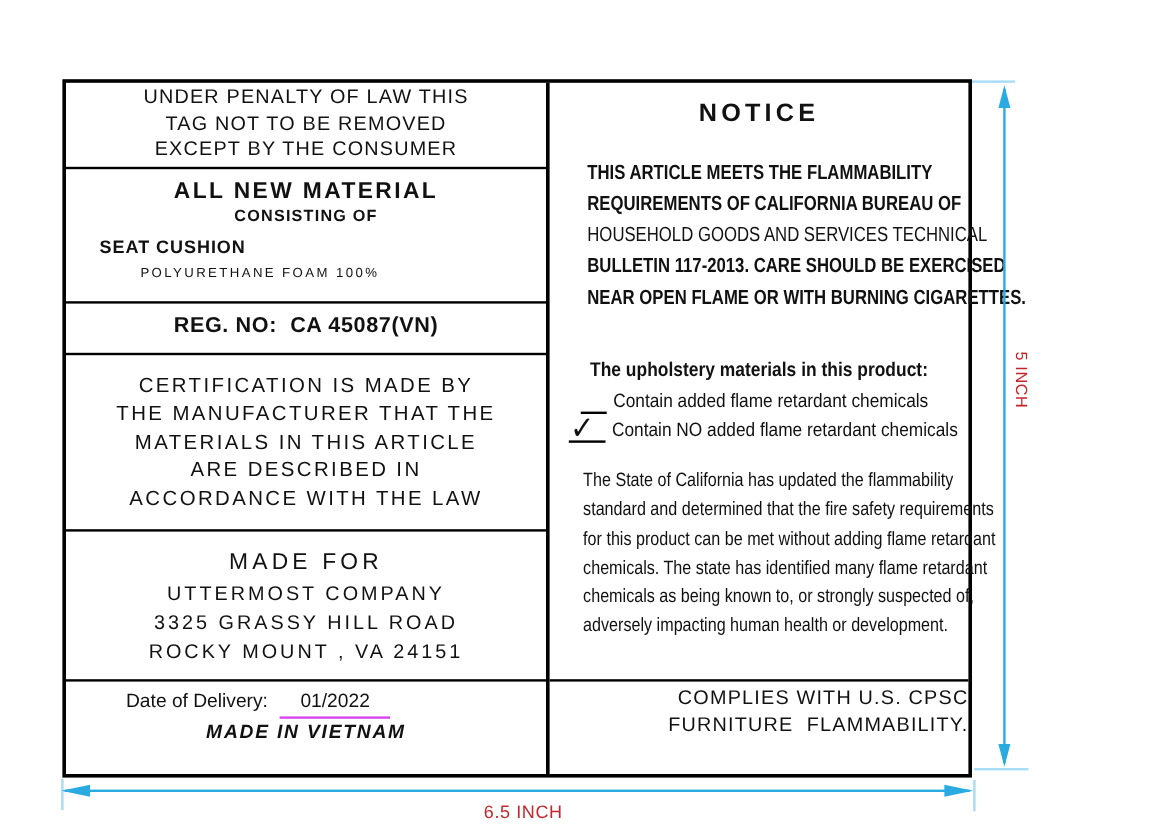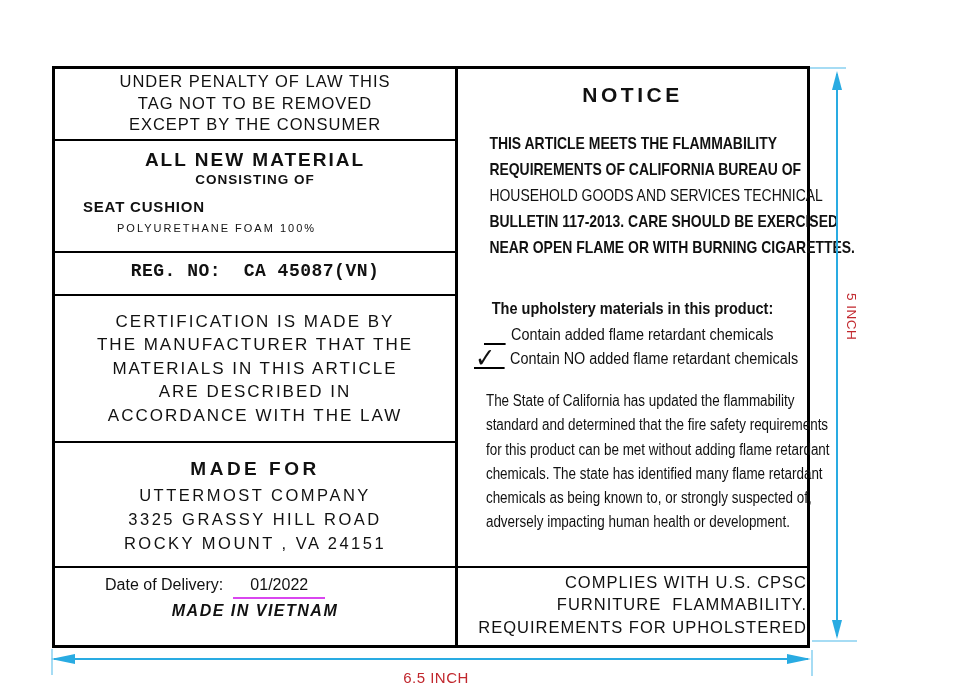--- a/index.html
+++ b/index.html
@@ -18,21 +18,21 @@
     border:3px solid #000;display:flex;background:#fff;}
   .col{display:flex;flex-direction:column;height:100%;}
   .col-left{width:403px;border-right:3px solid #000;}
   .col-right{flex:1;}
   .sec{position:relative;border-bottom:2px solid #000;flex:none;}
   .sec:last-child{border-bottom:none;flex:1;}
 
   
   .sec-penalty{height:72px;}
   .sec-material{height:112px;}
-  .sec-regno{height:43px;font-family:Liberation Mono, monospace;}
+  .sec-regno{height:43px;}
   .sec-cert{height:147px;}
   .sec-madefor{height:125px;}
   
   .sec-notice{height:499px;}
 
   .abs{position:absolute;left:0;right:0;}
   .ctr{text-align:center;}
   .ln{white-space:pre;}
 
   
@@ -46,21 +46,21 @@
   .material{top:81px;left:62px;right:auto;font-size:11px;letter-spacing:2px;}
 
   
   .regno{top:8px;font-size:18px;font-weight:700;letter-spacing:.5px;white-space:pre;}
 
   
   .cert{top:14px;}
   .cert .ln{font-size:17px;line-height:23.4px;letter-spacing:2px;text-align:center;}
 
   
-  .madefor-h{top:15px;font-size:19px;font-weight:700;letter-spacing:3.5px;}
+  .madefor-h{top:15px;font-size:19px;font-weight:400;letter-spacing:3.5px;}
   .addr{top:40px;}
   .addr .ln{font-size:16.5px;line-height:24px;letter-spacing:2.5px;text-align:center;}
 
   
   .dateline{top:8px;left:50px;right:auto;font-size:16px;}
   .du{display:inline-block;width:92px;margin-left:10px;text-align:center;
       border-bottom:2px solid #d946ef;padding-bottom:3px;}
   .madein{top:34px;font-size:16px;font-weight:700;letter-spacing:1.5px;font-style:italic;}
 
   
@@ -195,21 +195,20 @@
             <div class="ln">chemicals. The state has identified many flame retardant</div>
             <div class="ln">chemicals as being known to, or strongly suspected of,</div>
             <div class="ln">adversely impacting human health or development.</div>
           </div>
       </div>
 
       <div class="sec">
         <div class="abs complies">
             <div class="ln">COMPLIES WITH U.S. CPSC</div>
             <div class="ln">FURNITURE  FLAMMABILITY.</div>
-            <div class="ln">REQUIREMENTS FOR UPHOLSTERED</div>
           </div>
       </div>
     </div>
   </div>
 
   <div class="ext-line v-ext-top"></div>
   <div class="ext-line v-ext-bot"></div>
   <div class="dim-line v-line"></div>
   <div class="tri tri-up"></div>
   <div class="tri tri-down"></div>

